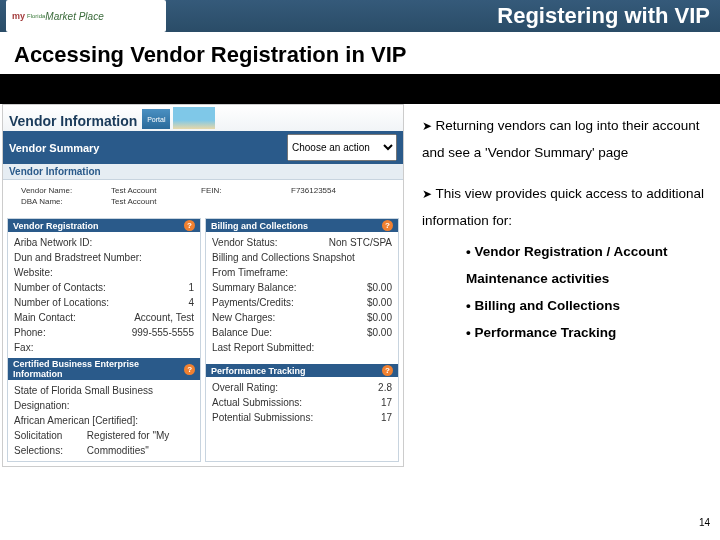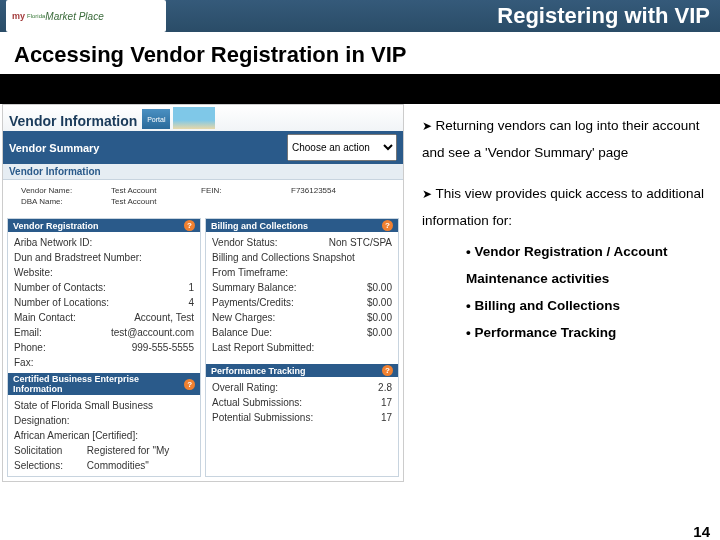--- a/index.html
+++ b/index.html
@@ -30,21 +30,21 @@
   .qmark { width:11px; height:11px; background:#f08030; border-radius:50%; color:#fff; font-size:8px; display:flex; align-items:center; justify-content:center;}
   .cardbody { padding:3px 6px; font-size:10px; line-height:1.5; }
   .cardbody .r { display:flex; justify-content:space-between; }
   .statusbar { height:16px; background:#eceae4; border-top:1px solid #c0c0c0; display:flex; align-items:center; justify-content:flex-end; padding:0 60px 0 0; font-size:8px; gap:3px;}
   .globe { width:10px; height:10px; background:radial-gradient(circle at 30% 30%, #9fd3ef, #3a7aaa); border-radius:50%;}
   .bullets { flex:1; padding: 8px 4px 0 18px; font-size: 13.5px; line-height: 2.0; }
   .bullets ul { list-style:none; }
   .bullets li.arrow::before { content:"➤ "; color:#000; font-size:12px;}
   .bullets ul.sub { margin: 4px 0 0 44px; font-weight: bold; }
   .bullets ul.sub li::before { content:"•  "; }
-  .pagenum { position:absolute; bottom:0; right:10px; font-size:15px;font-weight:bold; }
+  .pagenum { position:absolute; bottom:12px; right:10px; font-size:10px; }
 </style>
 </head>
 <body>
 
 <div class="topbar">
   <div class="logo-box">
     <span class="fl">my</span>
     <span style="font-size:6px;color:#3a7a3a;font-style:normal;">Florida</span>
     <span class="mkt">Market Place</span>
   </div>
@@ -99,24 +99,20 @@
               <span>Number of Contacts:</span>
               <span>1</span>
             </div>
           <div class="r">
               <span>Number of Locations:</span>
               <span>4</span>
             </div>
           <div class="r">
               <span>Main Contact:</span>
               <span>Account, Test</span>
-            </div>
-          <div class="r">
-              <span>Email:</span>
-              <span>test@account.com</span>
             </div>
           <div class="r">
               <span>Phone:</span>
               <span>999-555-5555</span>
             </div>
           <div class="r">
               <span>Fax:</span>
             </div>
         </div>
         <div class="cardhdr">

